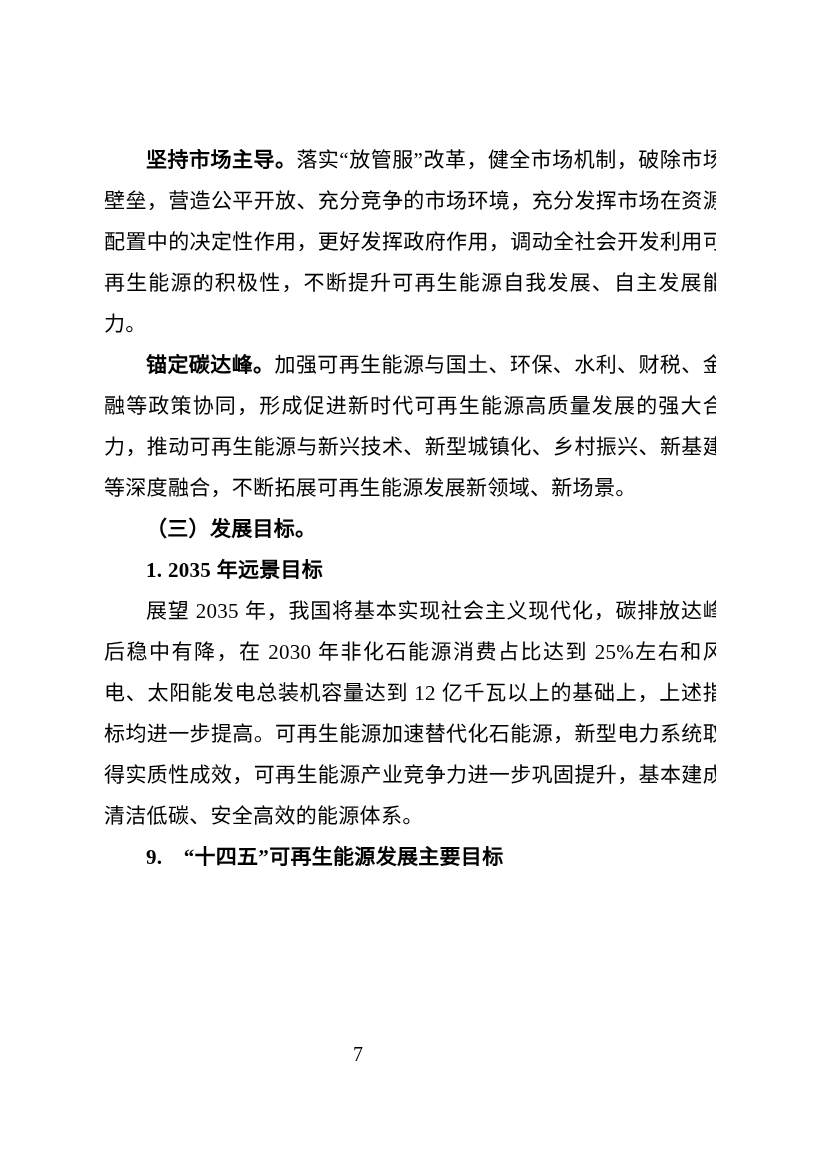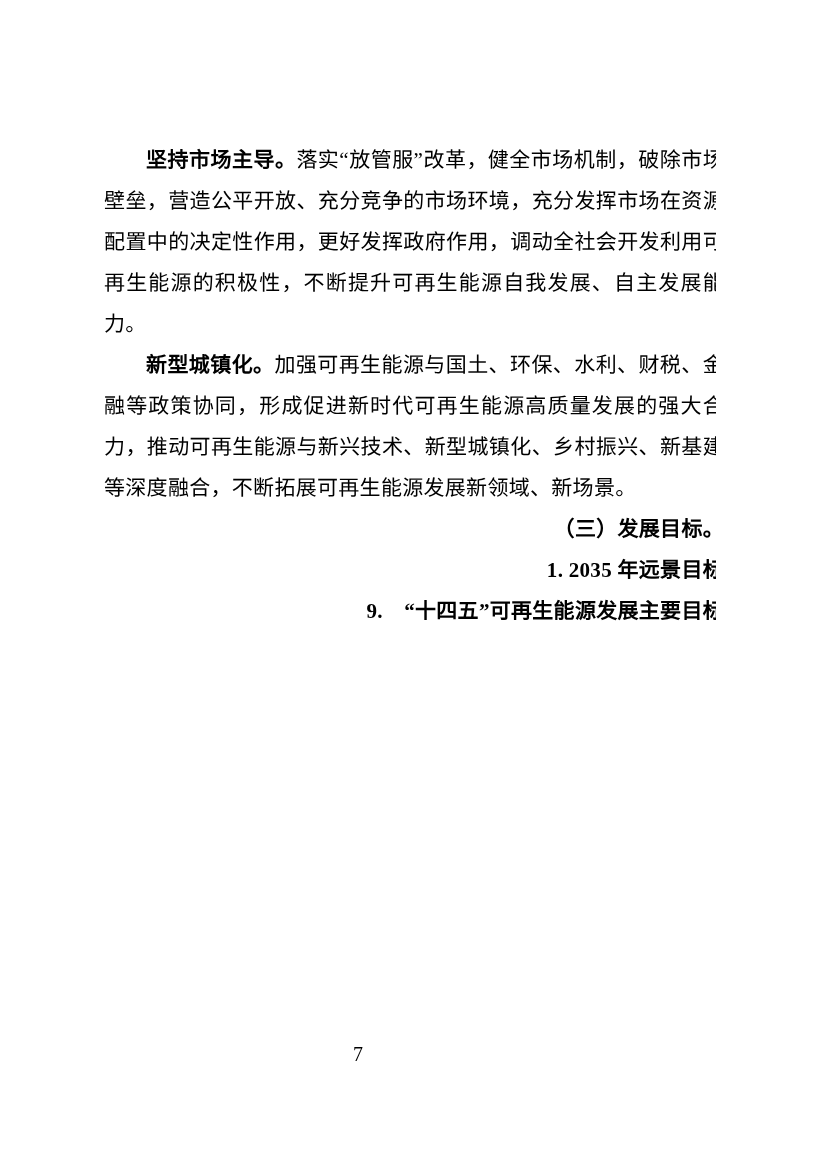--- a/index.html
+++ b/index.html
@@ -30,47 +30,48 @@
     text-align: justify;
     text-justify: inter-ideograph;
     text-indent: 2em;
     letter-spacing: 0.3px;
   }
   .para .lead {
     font-weight: bold;
   }
   .para.heading {
     font-weight: bold;
-    text-align: right;
+    text-align: left;
   }
   .page-number {
     position: absolute;
     top: 1043px;
     left: 0;
     width: 100%;
     text-align: center;
     font-size: 20px;
     line-height: 22px;
   }
 </style>
 </head>
 <body>
 
 <div class="page">
   <div class="text-block">
 
     <p class="para"><span class="lead">坚持市场主导。</span><span>落实“放管服”改革，健全市场机制，破除市场壁垒，营造公平开放、充分竞争的市场环境，充分发挥市场在资源配置中的决定性作用，更好发挥政府作用，调动全社会开发利用可再生能源的积极性，不断提升可再生能源自我发展、自主发展能力。</span></p>
 
 
-    <p class="para"><span class="lead">新型城镇化。</span><span>加强可再生能源与国土、环保、水利、财税、金融等政策协同，形成促进新时代可再生能源高质量发展的强大合力，推动可再生能源与新兴技术、新型城镇化、乡村振兴、新基建等深度融合，不断拓展可再生能源发展新领域、新场景。</span></p>
+    <p class="para"><span class="lead">锚定碳达峰。</span><span>加强可再生能源与国土、环保、水利、财税、金融等政策协同，形成促进新时代可再生能源高质量发展的强大合力，推动可再生能源与新兴技术、新型城镇化、乡村振兴、新基建等深度融合，不断拓展可再生能源发展新领域、新场景。</span></p>
 
     <p class="para heading"><span>（三）发展目标。</span></p>
 
     <p class="para heading"><span>1. 2035 年远景目标</span></p>
 
+    <p class="para"><span>展望 2035 年，我国将基本实现社会主义现代化，碳排放达峰后稳中有降，在 2030 年非化石能源消费占比达到 25%左右和风电、太阳能发电总装机容量达到 12 亿千瓦以上的基础上，上述指标均进一步提高。可再生能源加速替代化石能源，新型电力系统取得实质性成效，可再生能源产业竞争力进一步巩固提升，基本建成清洁低碳、安全高效的能源体系。</span></p>
 
     <p class="para heading"><span>9.　“十四五”可再生能源发展主要目标</span></p>
 
 
   </div>
 
   <div class="page-number">7</div>
 </div>
 
 </body></html>

